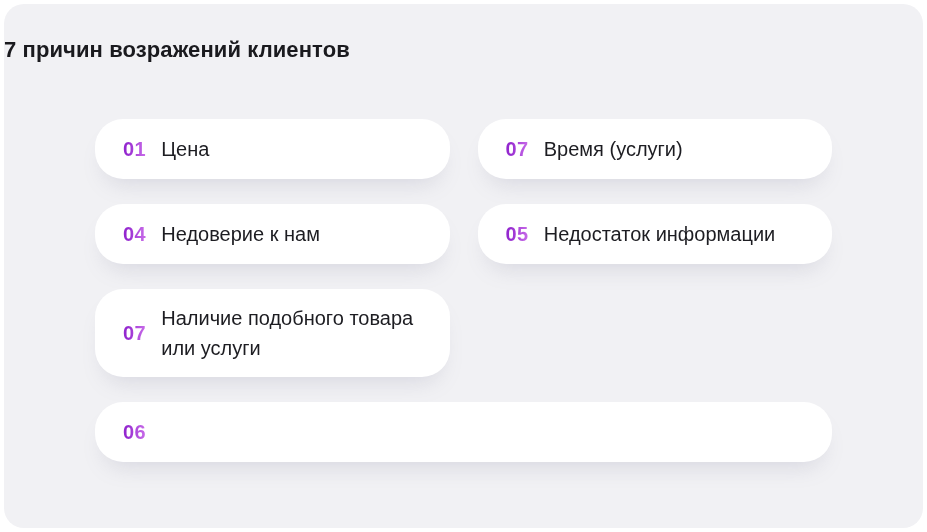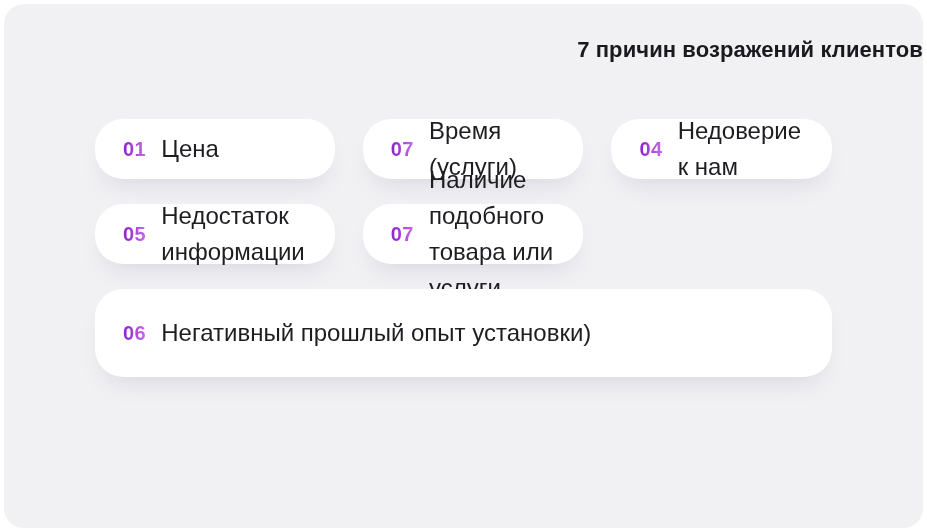--- a/index.html
+++ b/index.html
@@ -24,31 +24,31 @@
     position: absolute;
     left: 4px;
     top: 4px;
     width: 919px;
     height: 524px;
     background: var(--panel-bg);
     border-radius: 20px;
   }
   .title {
     margin-top: 33px;
-    text-align: right;
+    text-align: left;
     font-size: 22px;
     font-weight: 700;
     letter-spacing: 0.1px;
     color: var(--title-color);
   }
   .grid {
     width: 737px;
     margin: 56px auto 0 auto;
     display: grid;
-    grid-template-columns: 1fr 1fr 1fr;
+    grid-template-columns: 1fr 1fr;
     grid-template-rows: 60px 60px 88px 60px;
     column-gap: 28px;
     row-gap: 25px;
   }
   .card {
     background: var(--card-bg);
     border-radius: 28px;
     display: flex;
     align-items: center;
     padding: 0 30px 0 28px;
@@ -68,21 +68,21 @@
   @supports ((-webkit-background-clip: text) or (background-clip: text)) {
     .card-number {
       background: linear-gradient(90deg, var(--num-start) 15%, var(--num-end) 95%);
       -webkit-background-clip: text;
       background-clip: text;
       color: transparent;
       -webkit-text-fill-color: transparent;
     }
   }
   .card-label {
-    font-size: 24px;
+    font-size: 20px;
     line-height: 1.5;
     color: var(--label-color);
   }
 </style>
 </head>
 <body>
 
 <div class="panel">
   <h1 class="title">7 причин возражений клиентов</h1>
 
@@ -109,17 +109,16 @@
       <span class="card-label">Недостаток информации</span>
     </div>
 
     <div class="card">
       <span class="card-number">07</span>
       <span class="card-label">Наличие подобного товара или услуги</span>
     </div>
 
     <div class="card full">
       <span class="card-number">06</span>
-      <span class="card-label">Негативный прошлый опыт установки)</span>
     </div>
 
   </div>
 </div>
 
 </body></html>

